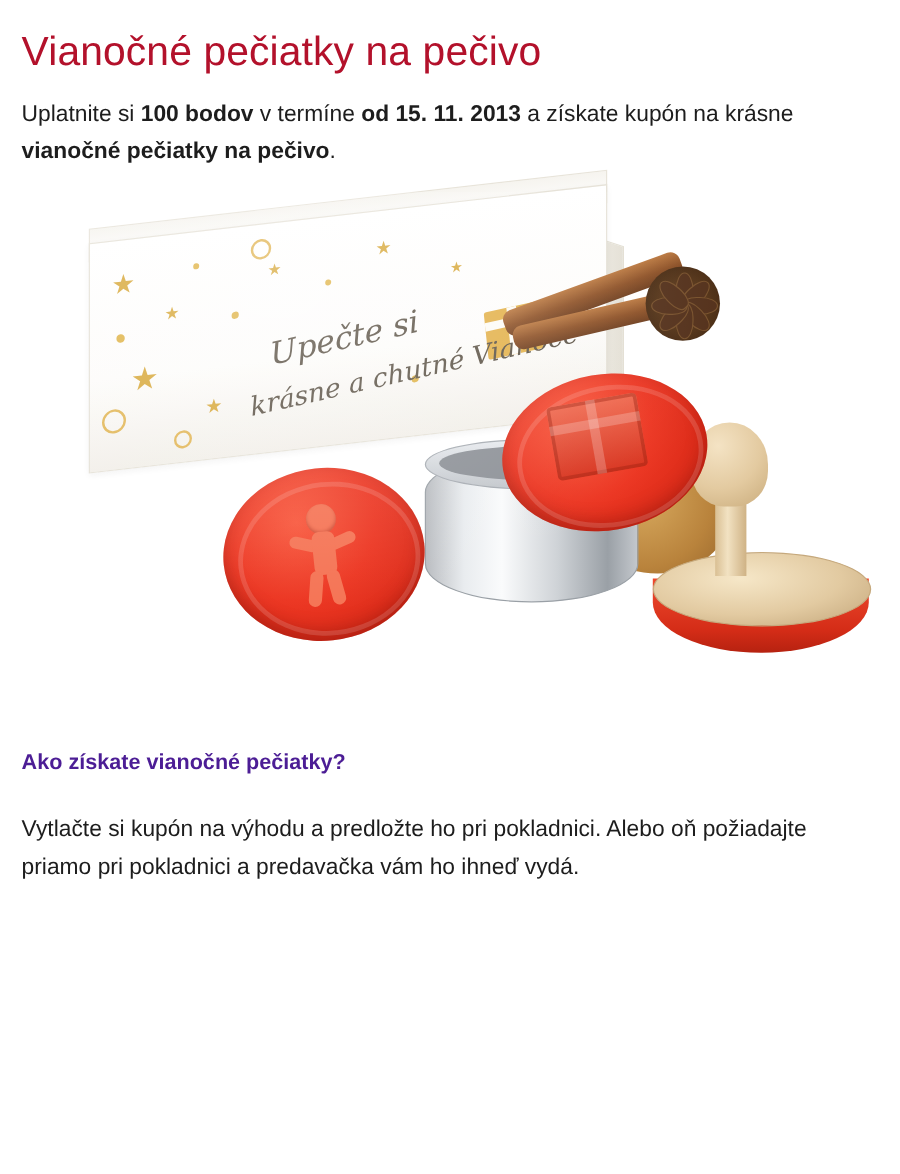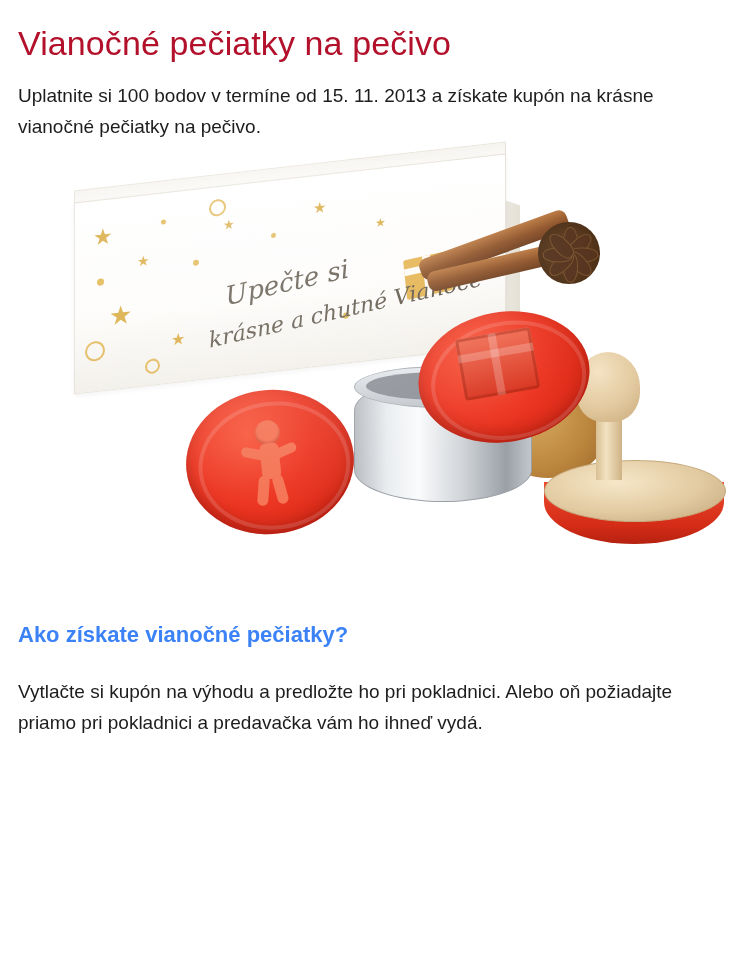--- a/index.html
+++ b/index.html
@@ -31,21 +31,21 @@
     letter-spacing: 0.1px;
   }
   .intro {
     margin: 16px 0 0 0;
     font-size: 19px;
     line-height: 31px;
     color: #1d1d1d;
     max-width: 715px;
   }
   .intro b {
-    font-weight: normal;
+    font-weight: bold;
   }
   .product-figure {
     position: relative;
     width: 714px;
     height: 430px;
     margin: 18px 0 0 0;
   }
   .product-stage {
     position: absolute;
     left: 0;
@@ -370,24 +370,24 @@
   }
   .notice {
     margin: 18px 0 0 0;
     font-size: 20px;
     line-height: 28px;
     font-weight: bold;
     color: #1d1d1d;
   }
   .subheading {
     margin: 32px 0 0 0;
-    font-size: 22px;
+    font-size: 18px;
     line-height: 26px;
     font-weight: bold;
-    color: #3b82f6;
+    color: #4c1d95;
   }
   .body-text {
     margin: 28px 0 0 0;
     font-size: 19px;
     line-height: 31px;
     color: #1d1d1d;
     max-width: 700px;
   }
 </style>
 </head>

